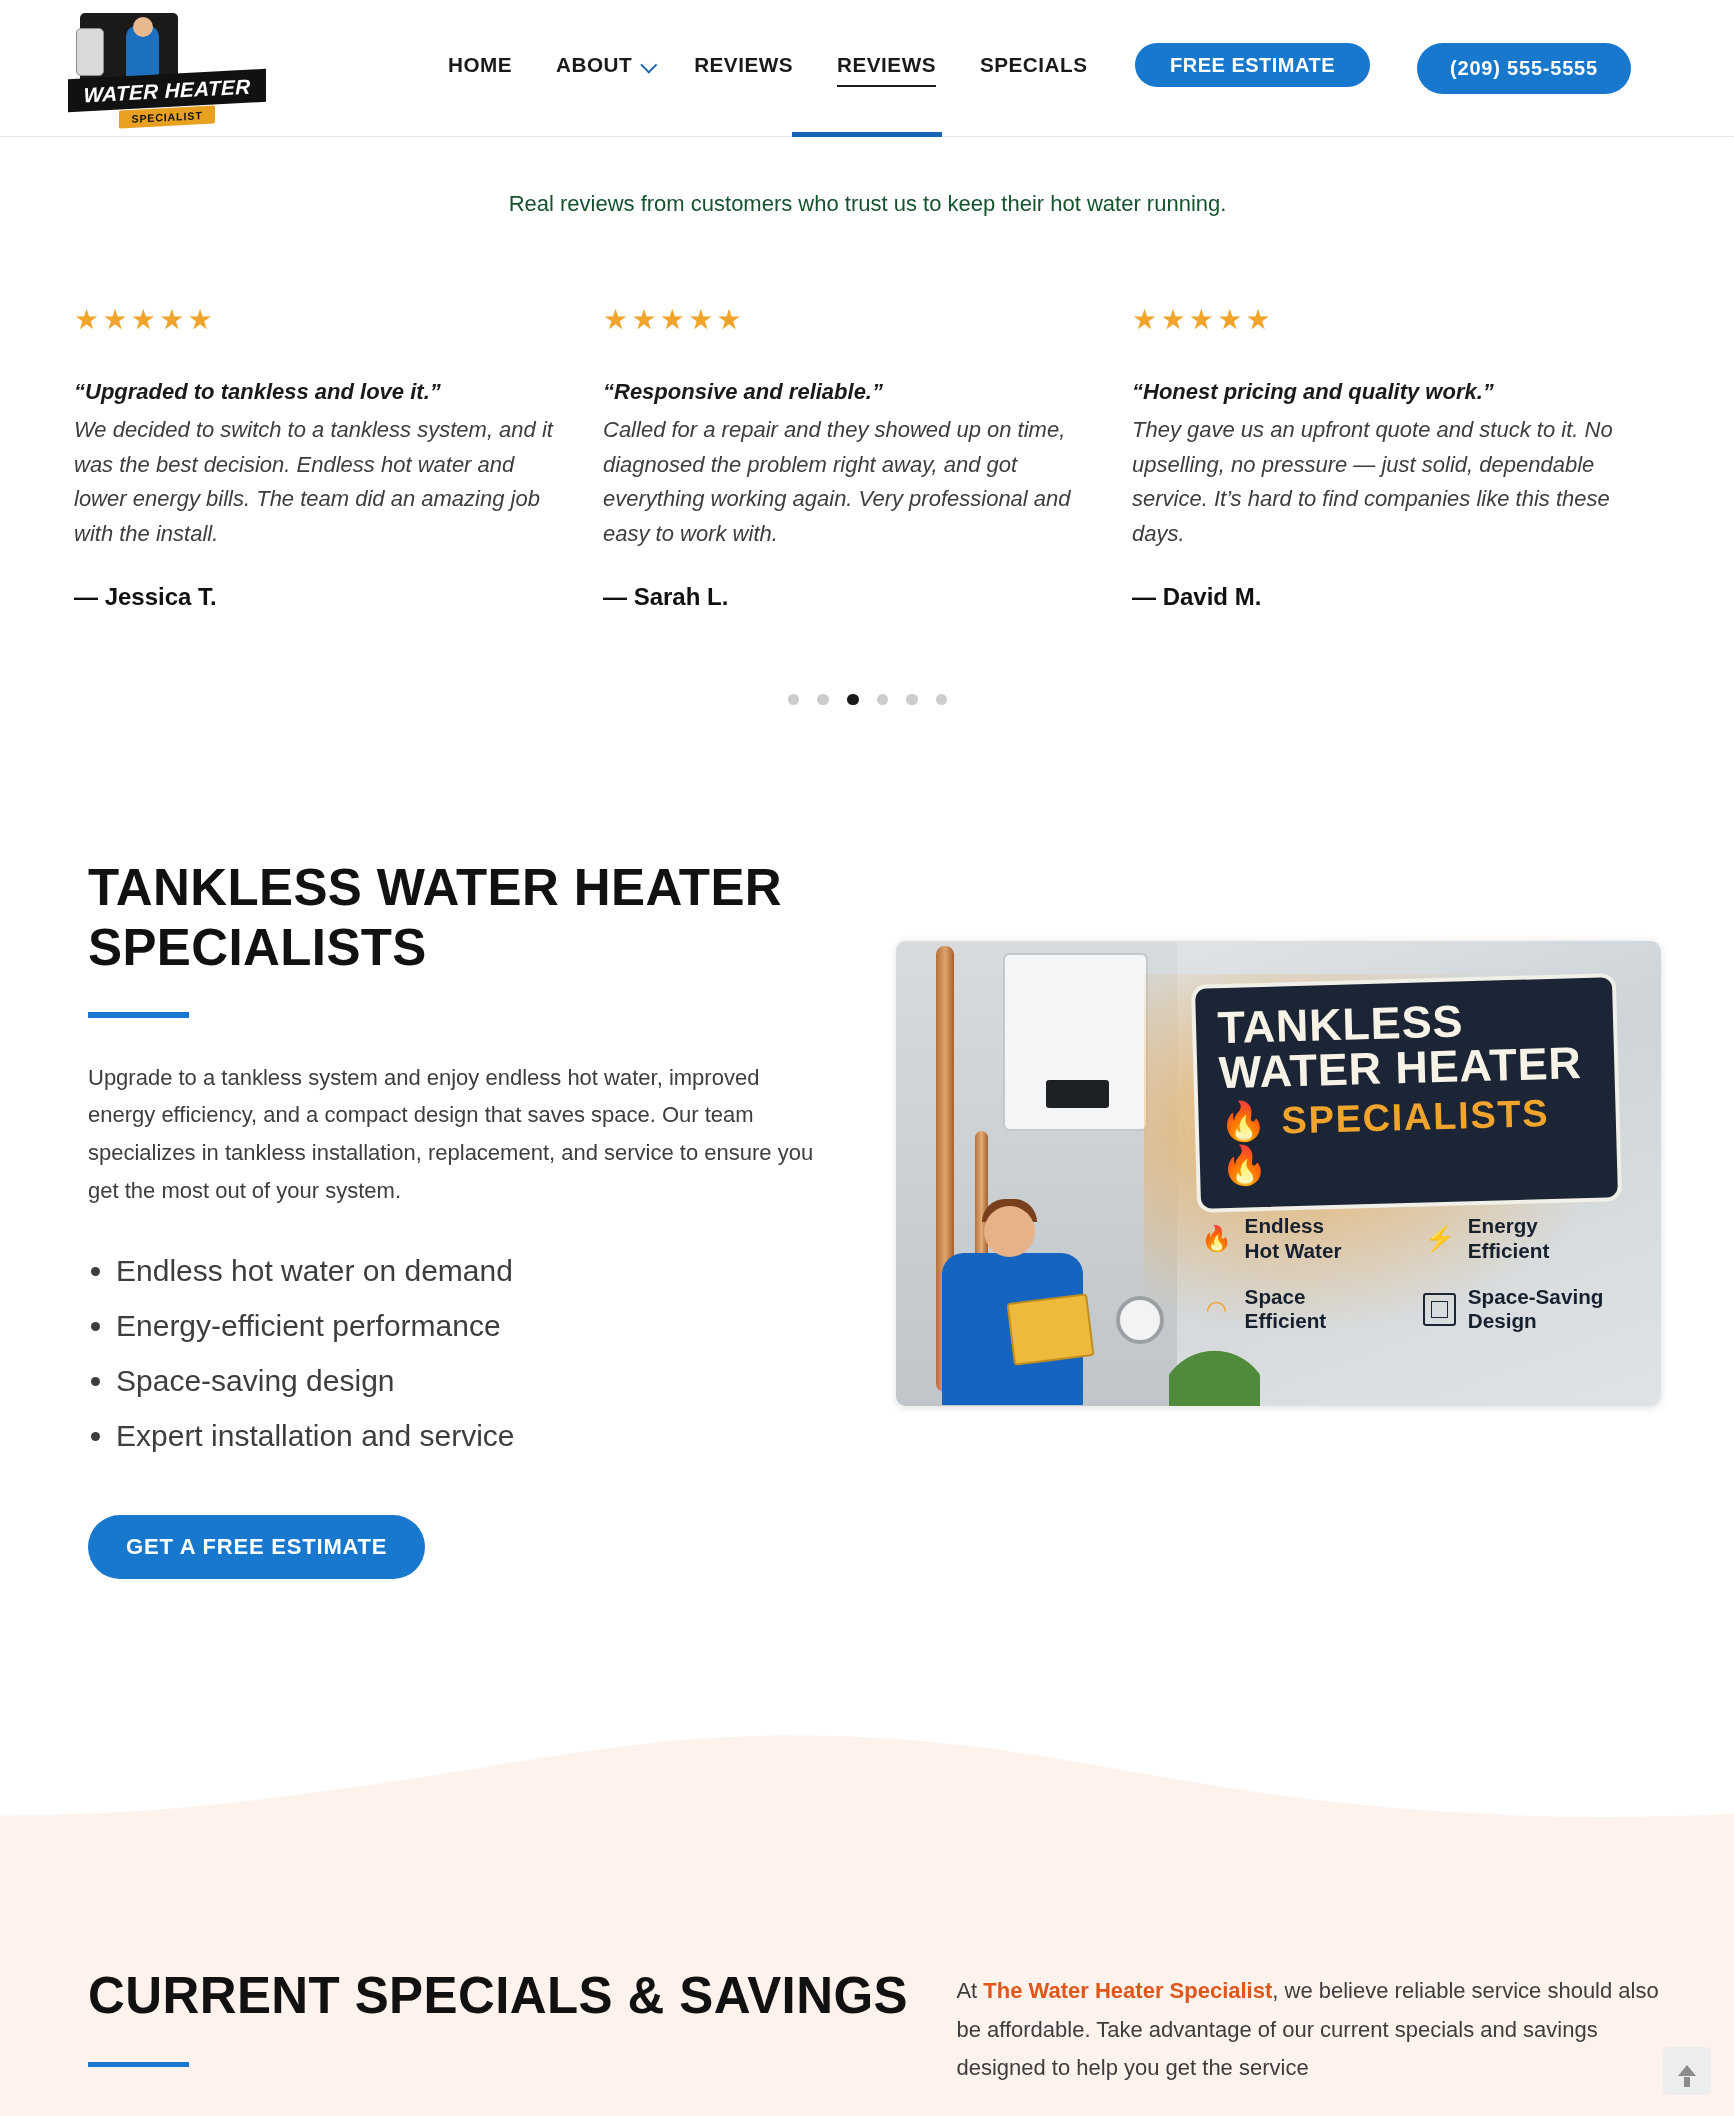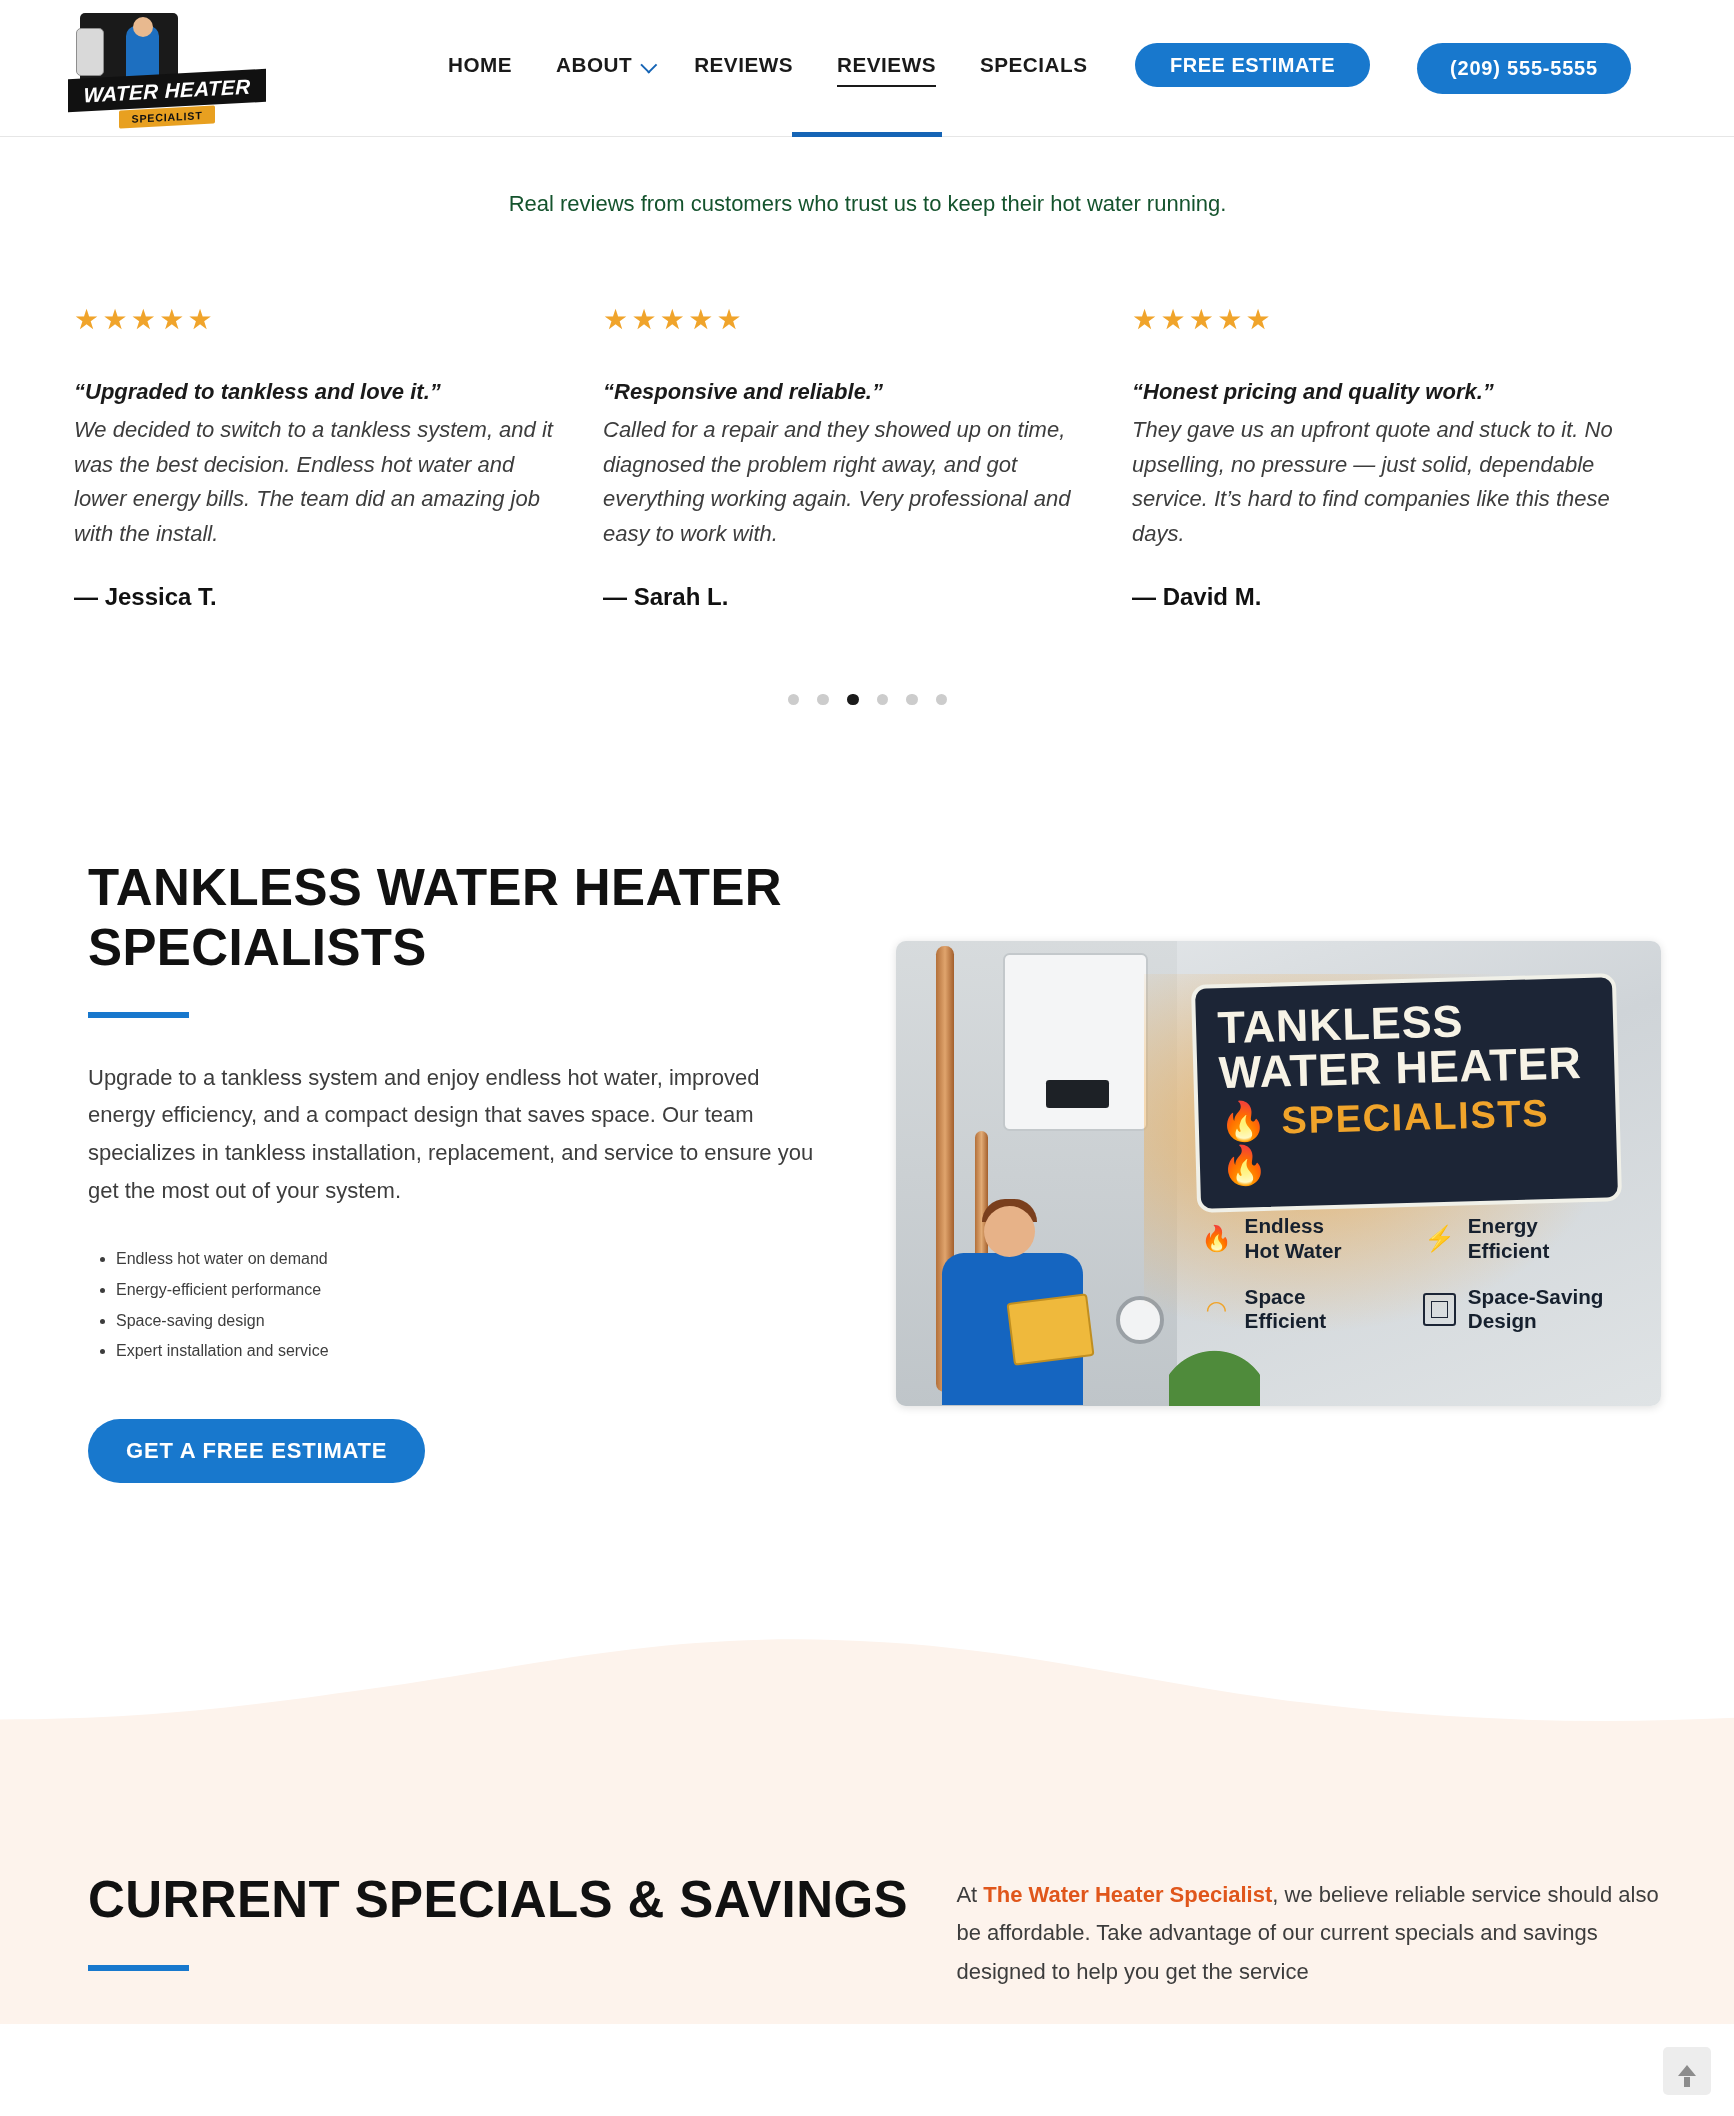--- a/index.html
+++ b/index.html
@@ -269,21 +269,21 @@
   .tk-p {
     font-size: 22px;
     color: #3d3d3d;
     line-height: 1.72;
     width: 726px;
   }
   .tk-list {
     margin: 35px 0 0 28px;
   }
   .tk-list li {
-    font-size: 16px;
+    font-size: 30px;
     color: #3d3d3d;
     line-height: 1.72;
     margin-bottom: 3.3px;
   }
   .btn-get {
     margin-top: 51px;
     height: 64px;
     padding: 0 38px;
     border-radius: 35px;
     background: #1878cd;

